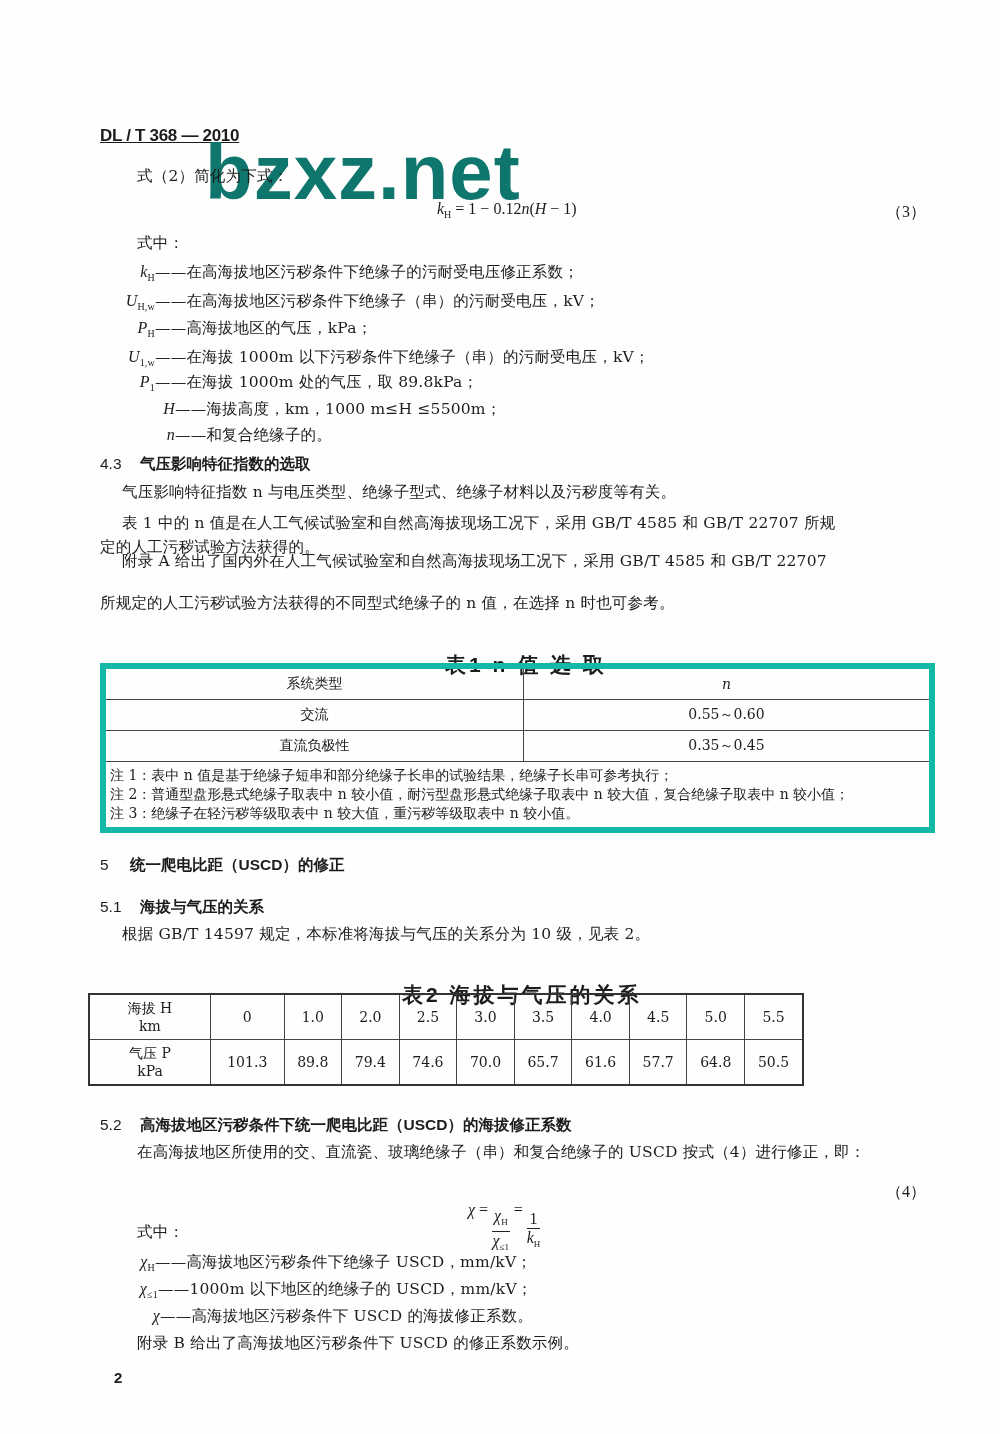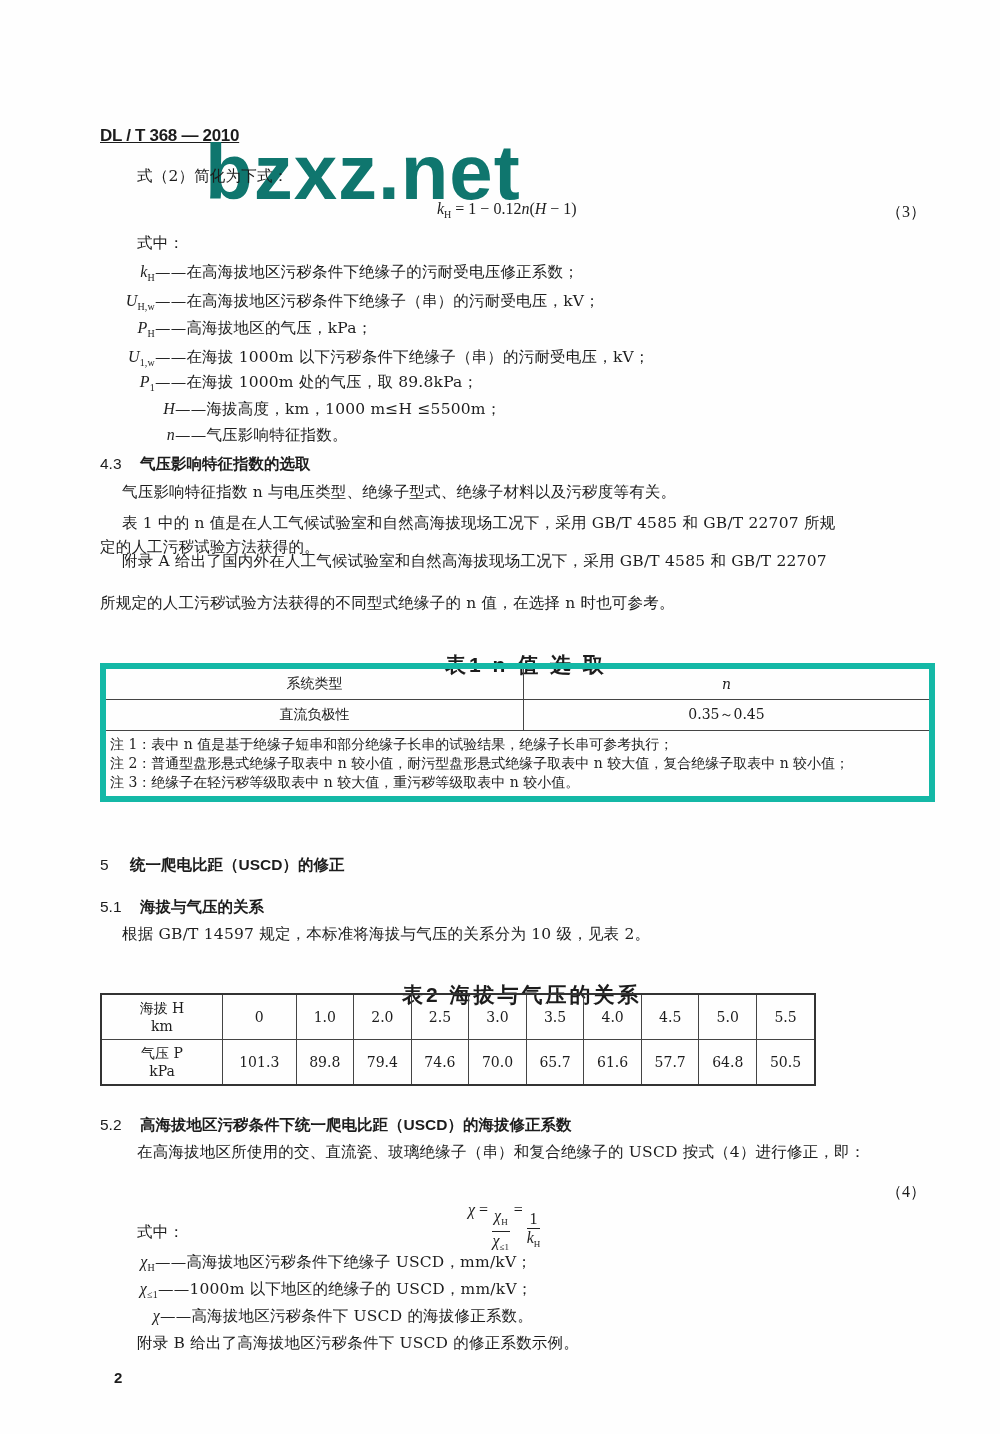--- a/index.html
+++ b/index.html
@@ -14,21 +14,21 @@
   .eqno { font-family:"Liberation Serif",serif; font-size:16px; }
   .h-sec { font-family:"Liberation Sans",sans-serif; font-weight:bold; font-size:15.5px; }
   .h-sec .num { display:inline-block; width:40px; font-weight:normal; }
   .sym { display:inline-block; text-align:right; font-family:"Liberation Serif",serif; font-style:italic; font-size:16px; }
   .sym sub { font-style:normal; font-size:10px; }
   .caption { font-family:"Liberation Sans",sans-serif; font-weight:bold; font-size:21px; letter-spacing:3px;margin-top:15px; }
   table { border-collapse:collapse; position:absolute; }
   table.t1 { left:100px; top:663px; width:835px; border:6px solid #14b8a6; }
   table.t1 td { border:1px solid #444; text-align:center; font-size:14px; height:30px; padding:0; }
   table.t1 td.note { text-align:left; padding:4px 4px; font-size:14px; line-height:19px; height:auto; }
-  table.t2 { left:100px; top:993px; width:716px; border:2px solid #333;padding-left:20px; }
+  table.t2 { left:88px; top:993px; width:716px; border:2px solid #333;padding-left:20px; }
   table.t2 td { border:1px solid #444; text-align:center; font-size:14px; height:44px; padding:0; line-height:18px; }
   .page-num { left:114px; top:1369px; font-family:"Liberation Sans",sans-serif; font-weight:bold; font-size:15px; }
   .frac { display:inline-block; vertical-align:middle; text-align:center; }
   .frac span { display:block; line-height:18px; }
   .frac .top { border-bottom:1px solid #222; padding:0 2px;margin-top:41px; }
 </style>
 </head>
 <body>
 
 <div class="abs header-code">DL / T 368 — 2010</div>
@@ -42,35 +42,39 @@
 <div class="abs eqno" style="left:886px;top:202px;">（3）</div>
 
 <div class="abs txt" style="left:137px;top:233px;">式中：</div>
 
 <div class="abs txt" style="left:100px;top:262px;"><span class="sym" style="width:55px"><span>k</span><sub>H</sub></span><span>——在高海拔地区污秽条件下绝缘子的污耐受电压修正系数；</span></div>
 <div class="abs txt" style="left:100px;top:291px;"><span class="sym" style="width:55px"><span>U</span><sub>H,w</sub></span><span>——在高海拔地区污秽条件下绝缘子（串）的污耐受电压，kV；</span></div>
 <div class="abs txt" style="left:100px;top:318px;"><span class="sym" style="width:55px"><span>P</span><sub>H</sub></span><span>——高海拔地区的气压，kPa；</span></div>
 <div class="abs txt" style="left:100px;top:347px;"><span class="sym" style="width:55px"><span>U</span><sub>1,w</sub></span><span>——在海拔 1000m 以下污秽条件下绝缘子（串）的污耐受电压，kV；</span></div>
 <div class="abs txt" style="left:100px;top:372px;"><span class="sym" style="width:55px"><span>P</span><sub>1</sub></span><span>——在海拔 1000m 处的气压，取 89.8kPa；</span></div>
 <div class="abs txt" style="left:100px;top:399px;"><span class="sym" style="width:75px"><span>H</span><sub></sub></span><span>——海拔高度，km，1000 m≤H ≤5500m；</span></div>
-<div class="abs txt" style="left:100px;top:425px;"><span class="sym" style="width:75px"><span>n</span><sub></sub></span><span>——气压影响特征指数。</span></div>
+<div class="abs txt" style="left:100px;top:425px;"><span class="sym" style="width:75px"><span>n</span><sub></sub></span><span>——和复合绝缘子的。</span></div>
 
 <div class="abs h-sec" style="left:100px;top:454px;"><span class="num">4.3</span><span>气压影响特征指数的选取</span></div>
 <div class="abs txt" style="left:122px;top:482px;">气压影响特征指数 n 与电压类型、绝缘子型式、绝缘子材料以及污秽度等有关。</div>
 <div class="abs txt" style="left:122px;top:513px;">表 1 中的 n 值是在人工气候试验室和自然高海拔现场工况下，采用 GB/T 4585 和 GB/T 22707 所规</div>
 <div class="abs txt" style="left:100px;top:537px;">定的人工污秽试验方法获得的。</div>
 <div class="abs txt" style="left:122px;top:551px;">附录 A 给出了国内外在人工气候试验室和自然高海拔现场工况下，采用 GB/T 4585 和 GB/T 22707</div>
 <div class="abs txt" style="left:100px;top:593px;">所规定的人工污秽试验方法获得的不同型式绝缘子的 n 值，在选择 n 时也可参考。</div>
 
 <div class="abs caption" style="left:445px;top:636px;">表1  n 值 选 取</div>
 <table class="t1">
   <tbody>
       <tr>
     <td style="width:417px">系统类型</td>
     <td style="font-style:italic">n</td>
+  </tr>
+  <tr>
+    <td>交流</td>
+    <td>0.55～0.60</td>
   </tr>
   <tr>
     <td>直流负极性</td>
     <td>0.35～0.45</td>
   </tr>
   <tr>
     <td colspan="2" class="note">
       <div>注 1：表中 n 值是基于绝缘子短串和部分绝缘子长串的试验结果，绝缘子长串可参考执行；</div>
       <div>注 2：普通型盘形悬式绝缘子取表中 n 较小值，耐污型盘形悬式绝缘子取表中 n 较大值，复合绝缘子取表中 n 较小值；</div>
       <div>注 3：绝缘子在轻污秽等级取表中 n 较大值，重污秽等级取表中 n 较小值。</div>

